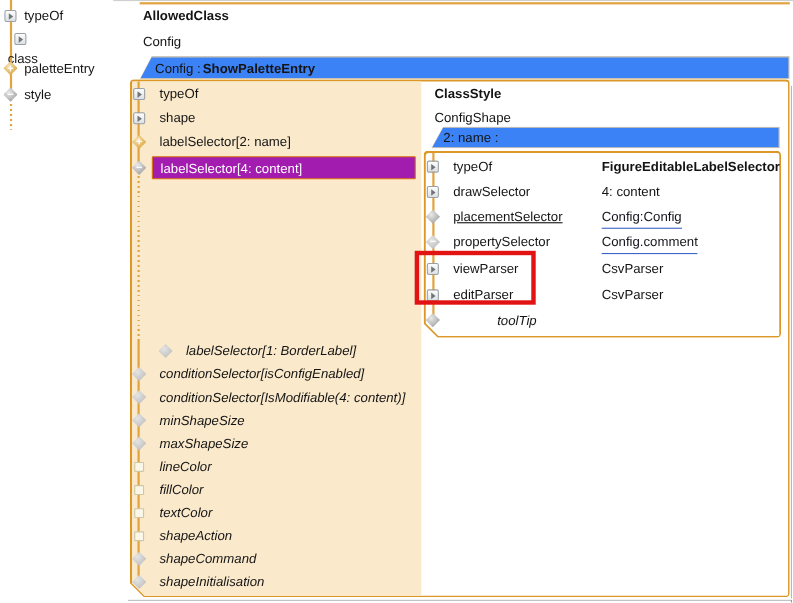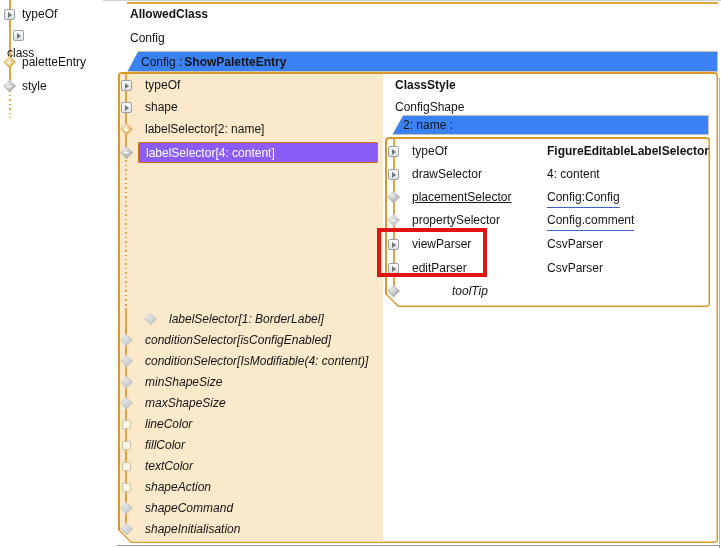--- a/index.html
+++ b/index.html
@@ -39,21 +39,21 @@
   .nbox .in{position:absolute;inset:1px;background:#3b82f6;clip-path:polygon(10px 0,100% 0,100% 100%,0 100%);
             display:flex;align-items:center;white-space:nowrap;}
 
   
   .opanel-out{position:absolute;background:#DC9726;border-radius:4px;z-index:1;
        clip-path:polygon(0 0,100% 0,100% 100%,13px 100%,0 calc(100% - 13px));}
   .opanel-in{position:absolute;inset:1.5px;background:#fff;border-radius:3px;
        clip-path:polygon(0 0,100% 0,100% 100%,12px 100%,0 calc(100% - 12px));}
 
   
-  .sel-bg{flex:1;height:21px;background:#8b5cf6;border:1px solid #D8730A;border-radius:1px;
+  .sel-bg{flex:1;height:21px;background:#a21caf;border:1px solid #D8730A;border-radius:1px;
           box-sizing:border-box;display:flex;align-items:center;margin-left:4px;}
   .sel-bg .lbl{margin-left:7px;color:#fff;}
 
   .link{color:#15151d;border-bottom:1.2px solid #3C64C8;cursor:pointer;}
 
   .shadowline{position:absolute;background:#b7b7b7;z-index:0;}
 
   .red-rect{position:absolute;left:377px;top:228px;width:110px;height:49px;
             border:4px solid #E21313;box-sizing:border-box;z-index:10;}
 

